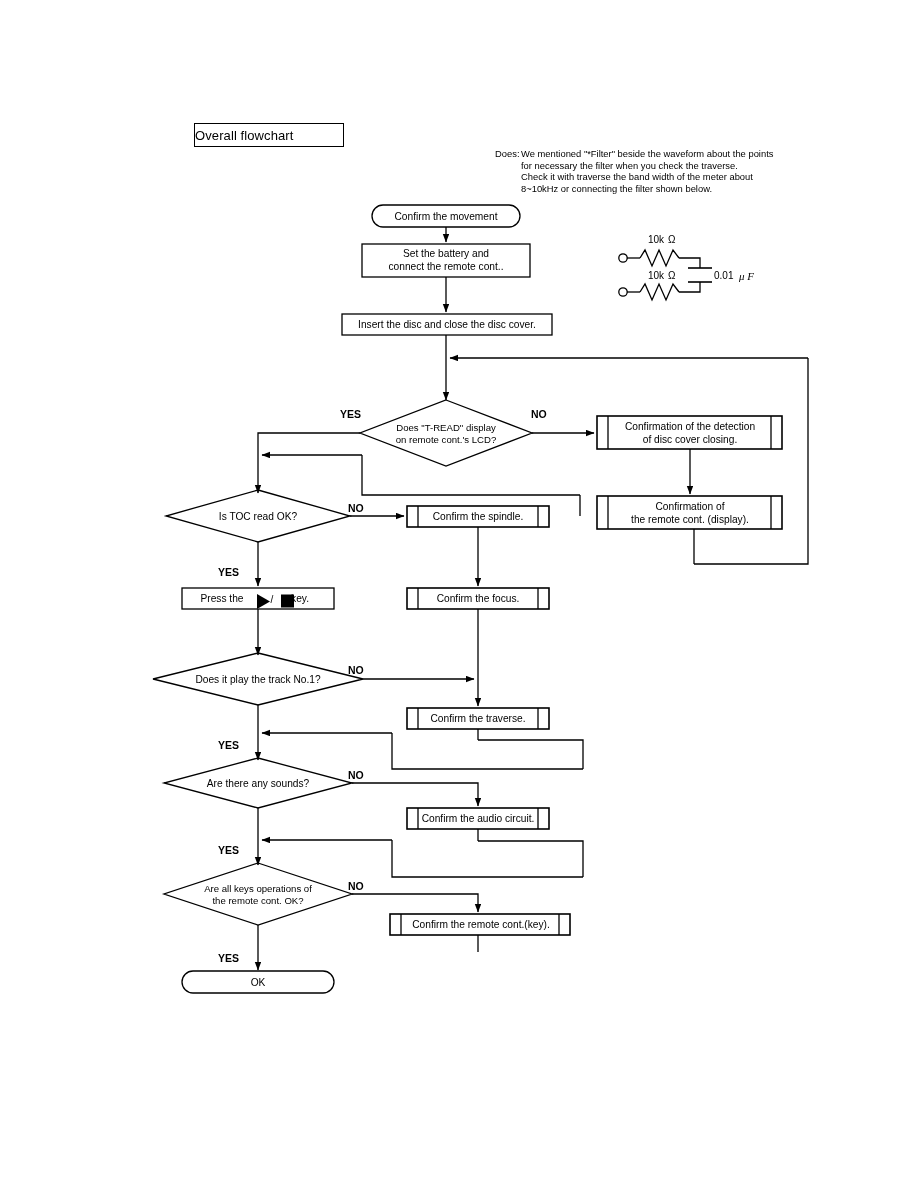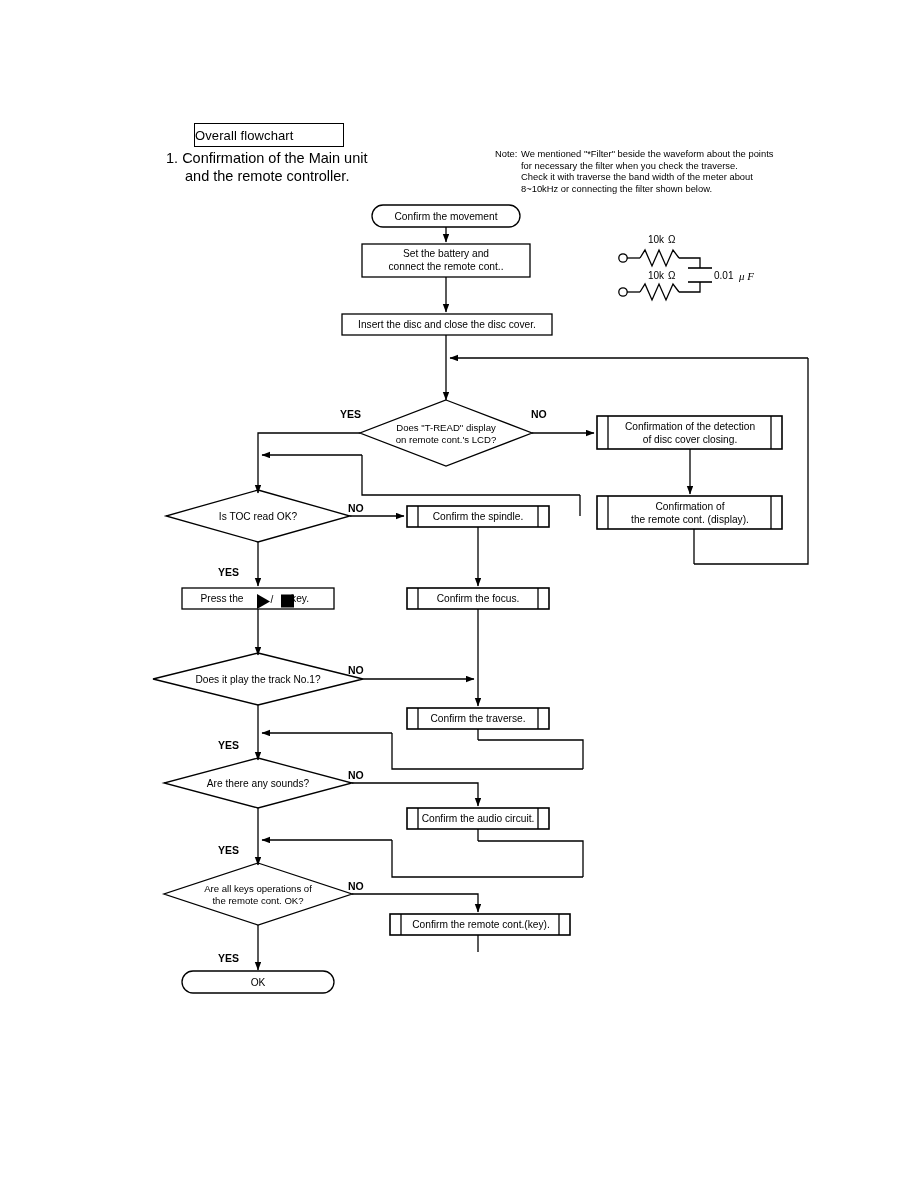--- a/index.html
+++ b/index.html
@@ -44,29 +44,24 @@
 </style>
 </head>
 <body>
 
 <div id="page">
 
   <div class="hdr-box">
     <span>Overall flowchart</span>
   </div>
 
-  <div class="title-1">
-    <span>1.</span>
-    <span>Confirmation of the Main unit</span>
-    <span class="ln2">and the remote controller.</span>
-  </div>
 
   <div class="note">
     <div class="nrow">
-      <div class="nlab">Note:</div>
+      <div class="nlab">Does:</div>
       <div class="nbody">We mentioned "*Filter" beside the waveform about the points</div>
     </div>
     <div class="nind">for necessary the filter when you check the traverse.</div>
     <div class="nind">Check it with traverse the band width of the meter about</div>
     <div class="nind">8~10kHz or connecting the filter shown below.</div>
   </div>
 
   <svg viewBox="0 0 918 1188">
     <defs>
       <marker id="ar" markerWidth="9" markerHeight="9" refX="8" refY="3.2" orient="auto" markerUnits="userSpaceOnUse">

